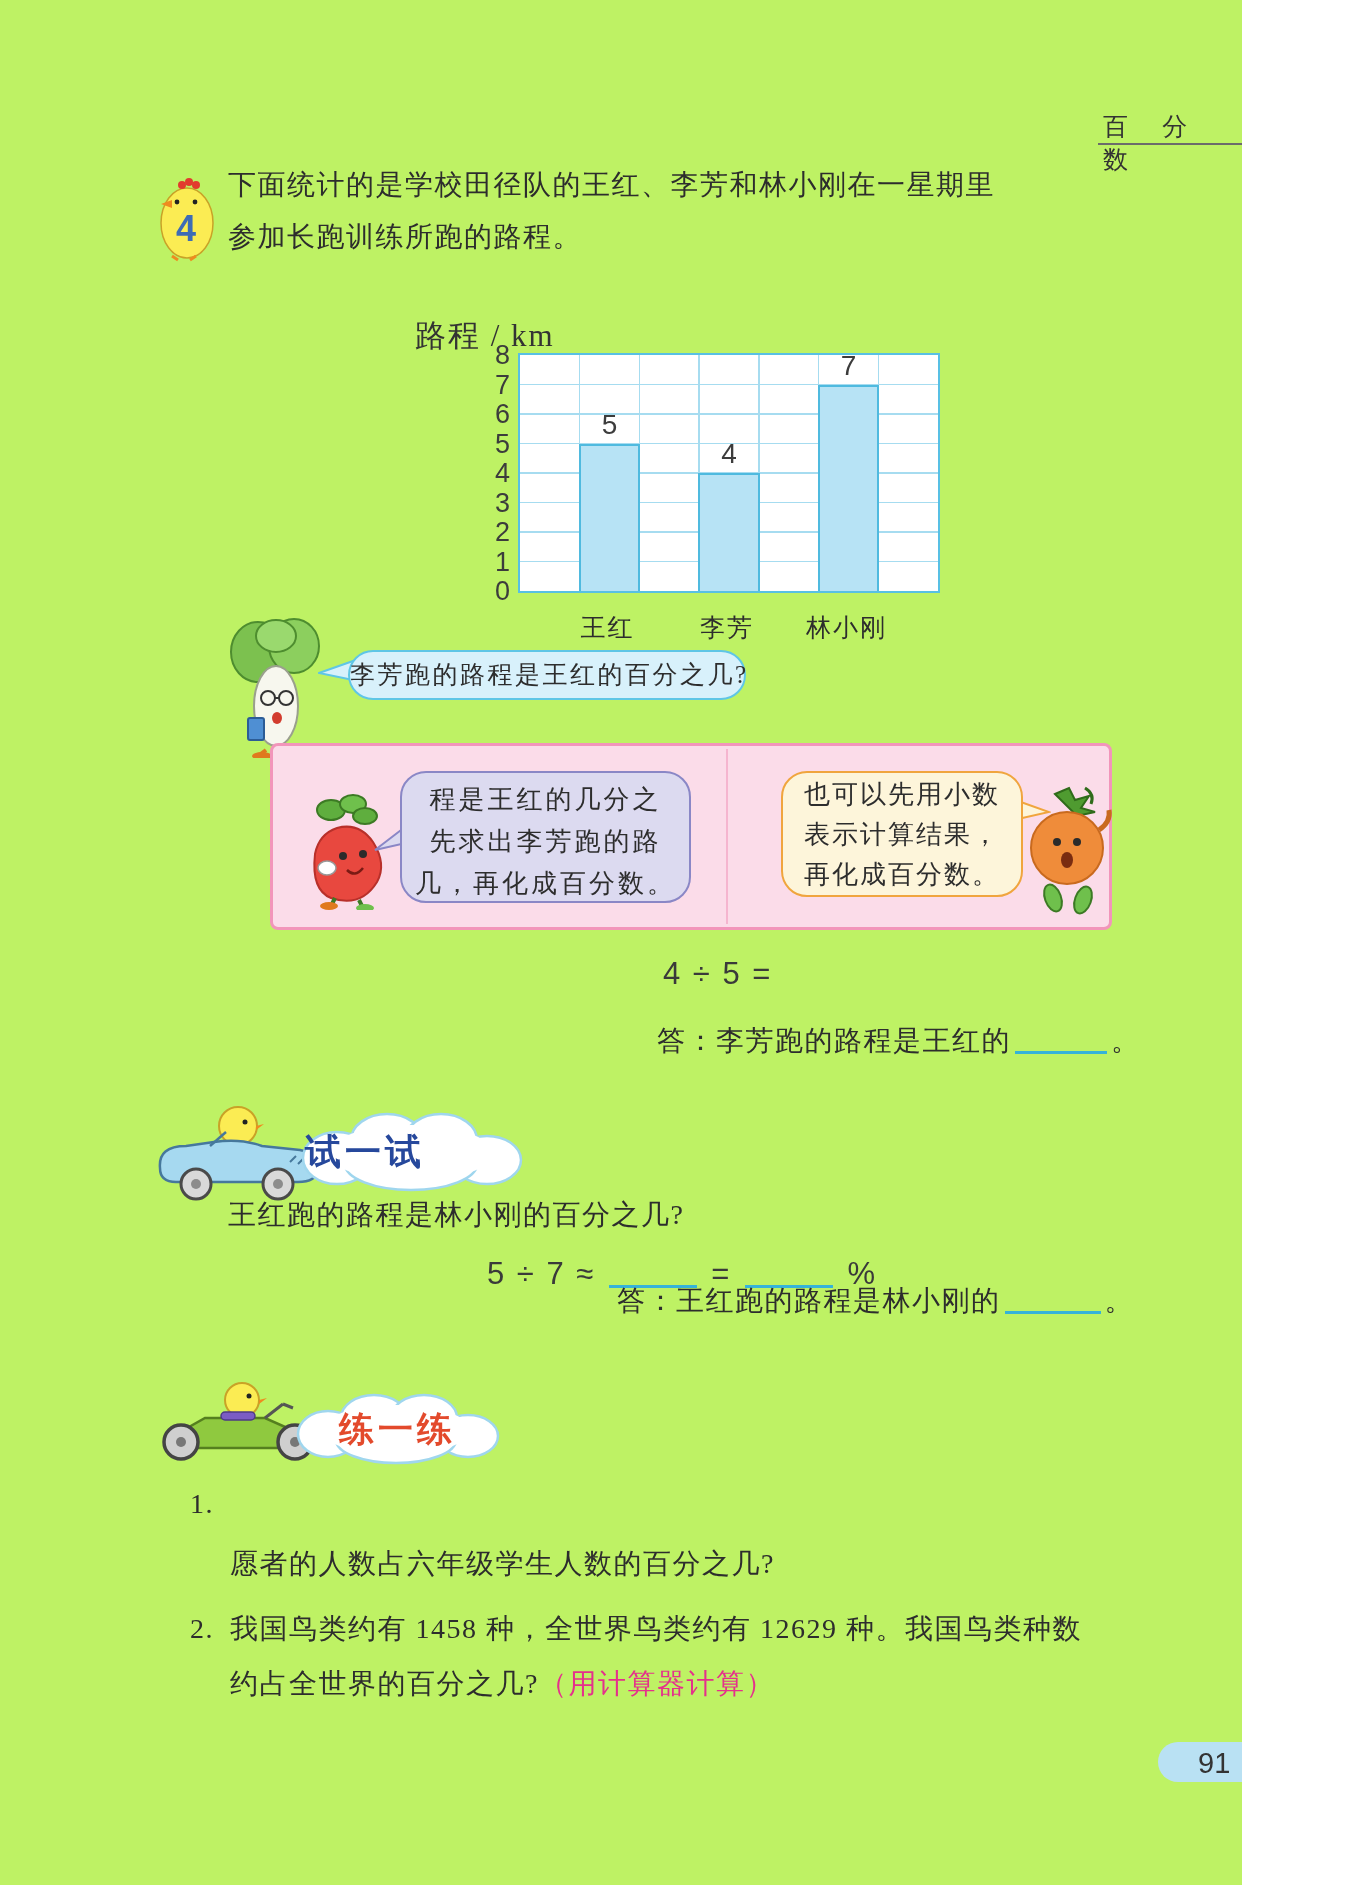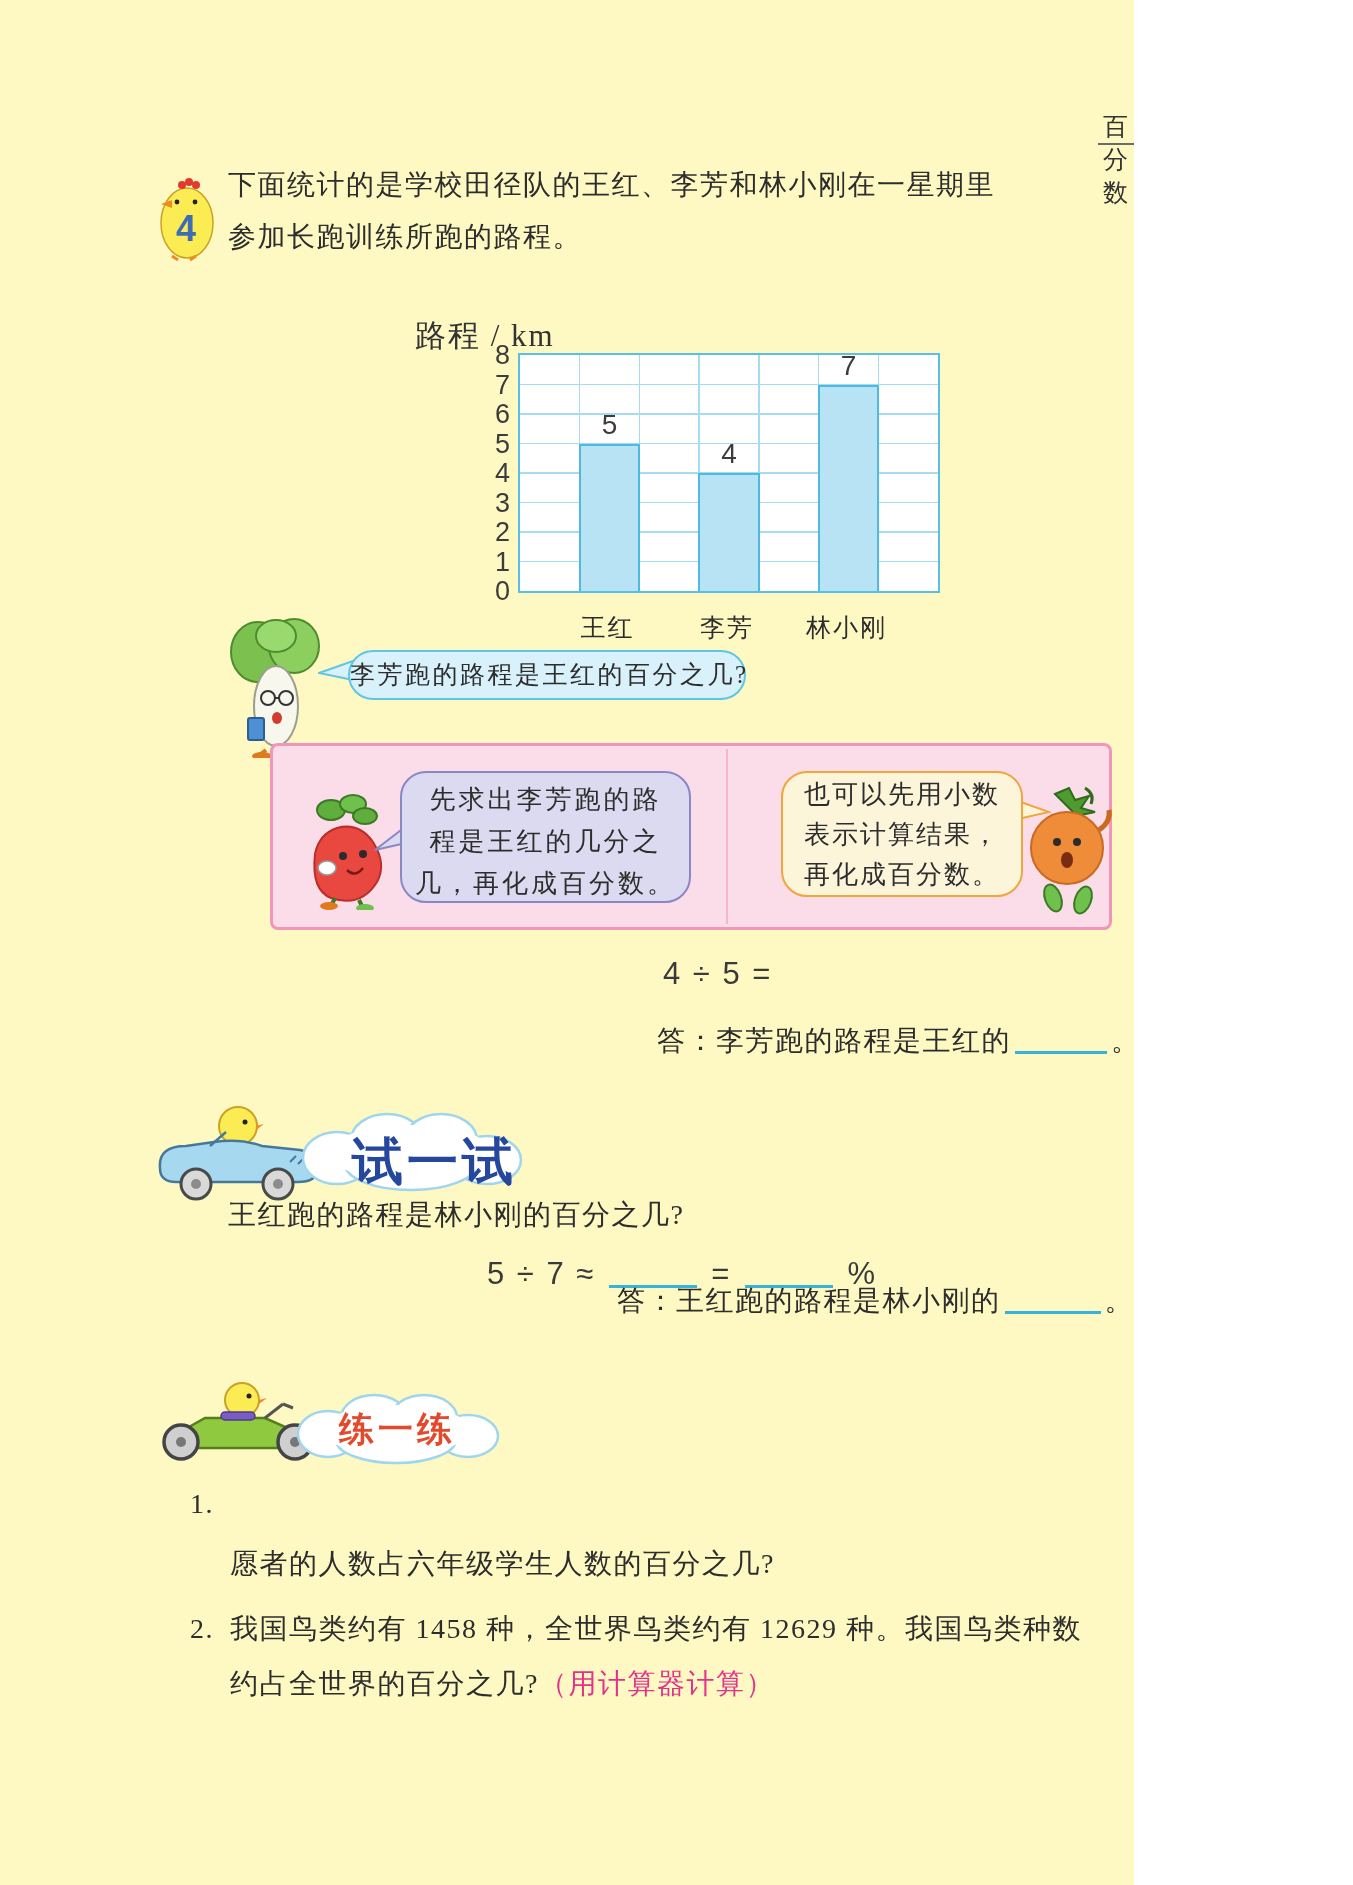--- a/index.html
+++ b/index.html
@@ -1,16 +1,16 @@
 <!DOCTYPE html>
 <html><head>
 <meta charset="utf-8">
 <style>
   html,body{margin:0;padding:0;background:#fff;}
-  .page{position:relative;width:1134px;height:1885px;background:#fef9c3;overflow:hidden;
+  .page{position:relative;width:1242px;height:1885px;background:#bef264;overflow:hidden;
         font-family:"Liberation Serif","DejaVu Serif",serif;color:#2d2d2d;}
   .abs{position:absolute;}
   .sans{font-family:"Liberation Sans","DejaVu Sans",sans-serif;}
   .txt{font-size:28px;letter-spacing:1.5px;white-space:nowrap;line-height:34px;}
   .blank{display:inline-block;border-bottom:3px solid #35b3d9;height:26px;vertical-align:-4px;}
 
   
   .header-title{font-size:25px;letter-spacing:14px;color:#333;}
   .header-rule{height:2px;background:#6b6b6b;}
 
@@ -134,22 +134,22 @@
       <ellipse cx="26" cy="74" rx="9" ry="7" fill="#fff" stroke="#999" stroke-width="1.5"></ellipse>
       <path d="M34 104 L30 112 M58 106 L62 114" stroke="#3c7a24" stroke-width="4"></path>
       <ellipse cx="28" cy="112" rx="9" ry="4" fill="#e07a1e"></ellipse>
         <ellipse cx="64" cy="114" rx="9" ry="4" fill="#6fc04c"></ellipse>
     </svg>
 
     <svg class="abs" style="left:100px;top:78px;" width="34" height="30" viewBox="0 0 34 30">
       <polygon points="32,3 2,26 33,19" fill="#dcdaf0" stroke="#8a87c6" stroke-width="2"></polygon>
     </svg>
     <div class="abs bubble purple-bubble" style="left:127px;top:25px;width:291px;height:132px;">
+      <div>程是王红的几分之</div>
       <div>先求出李芳跑的路</div>
-      <div>程是王红的几分之</div>
       <div>几，再化成百分数。</div>
     </div>
 
     <svg class="abs" style="left:742px;top:52px;" width="36" height="26" viewBox="0 0 36 26">
       <polygon points="3,3 34,14 3,21" fill="#fdf5da" stroke="#f0a53e" stroke-width="2"></polygon>
     </svg>
     <div class="abs bubble yellow-bubble" style="left:508px;top:25px;width:242px;height:126px;">
       <div>也可以先用小数</div>
       <div>表示计算结果，</div>
       <div>再化成百分数。</div>
@@ -188,21 +188,21 @@
   <svg class="abs" style="left:295px;top:1108px;" width="232" height="90" viewBox="0 0 232 90">
     <g fill="#ffffff" stroke="#9fd6ee" stroke-width="2.5">
       <ellipse cx="42" cy="50" rx="34" ry="26"></ellipse>
       <ellipse cx="92" cy="32" rx="36" ry="26"></ellipse>
       <ellipse cx="146" cy="32" rx="36" ry="26"></ellipse>
       <ellipse cx="192" cy="52" rx="34" ry="24"></ellipse>
       <ellipse cx="116" cy="56" rx="66" ry="26"></ellipse>
     </g>
     <ellipse cx="116" cy="45" rx="82" ry="28" fill="#ffffff"></ellipse>
   </svg>
-  <div class="abs cloud-label" style="left:305px;top:1128px;width:212px;text-align:right;font-size:51px;color:#26489c;">试一试</div>
+  <div class="abs cloud-label" style="left:305px;top:1128px;width:212px;text-align:left;font-size:36px;color:#26489c;">试一试</div>
 
   <div class="abs txt" style="left:228px;top:1198px;">王红跑的路程是林小刚的百分之几?</div>
 
   <div class="abs eq sans" style="left:487px;top:1256px;">
     <span>5 ÷ 7 ≈</span><span class="blank" style="width:88px;margin:0 14px;"></span><span>=</span><span class="blank" style="width:88px;margin:0 14px;"></span><span>%</span>
   </div>
 
   <div class="abs txt" style="left:617px;top:1284px;">
     <span>答：王红跑的路程是林小刚的</span><span class="blank" style="width:96px;margin:0 4px;"></span><span>。</span>
   </div>

